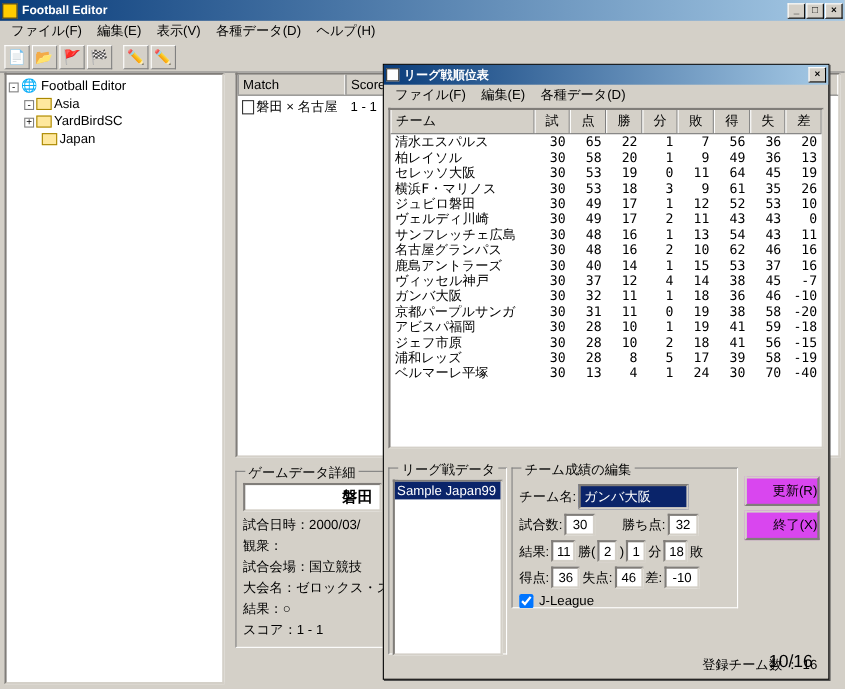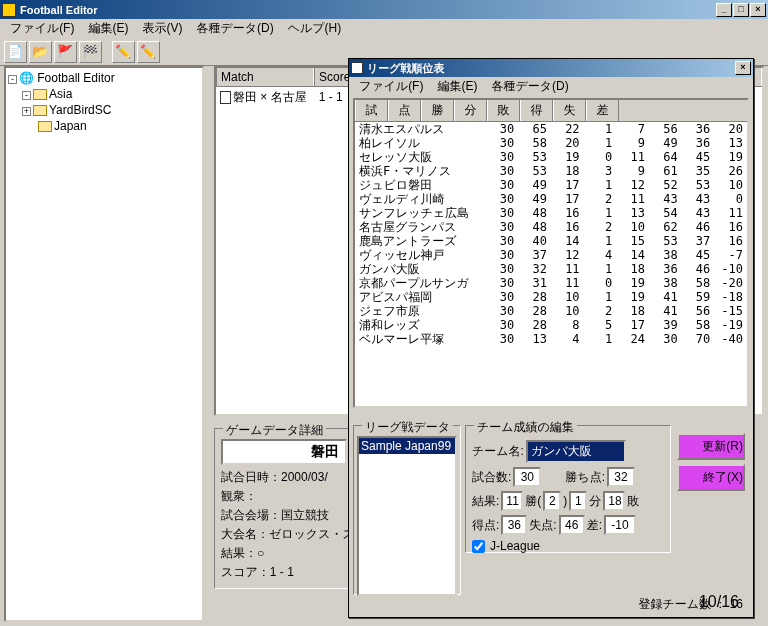--- a/index.html
+++ b/index.html
@@ -125,20 +125,21 @@
     <span style="flex:1">リーグ戦順位表</span>
     <div class="winbtn">×</div>
   </div>
   <div class="dlg-menubar">
     <span class="menuitem">ファイル(F)</span>
     <span class="menuitem">編集(E)</span>
     <span class="menuitem">各種データ(D)</span>
   </div>
   <div class="standings">
     <div class="shead">
+      <div class="sh-team">チーム</div>
       <div class="sh-n">試</div>
       <div class="sh-n">点</div>
       <div class="sh-n">勝</div>
       <div class="sh-n">分</div>
       <div class="sh-n">敗</div>
       <div class="sh-n">得</div>
       <div class="sh-n">失</div>
       <div class="sh-n">差</div>
     </div>
     <div id="standings-body">

